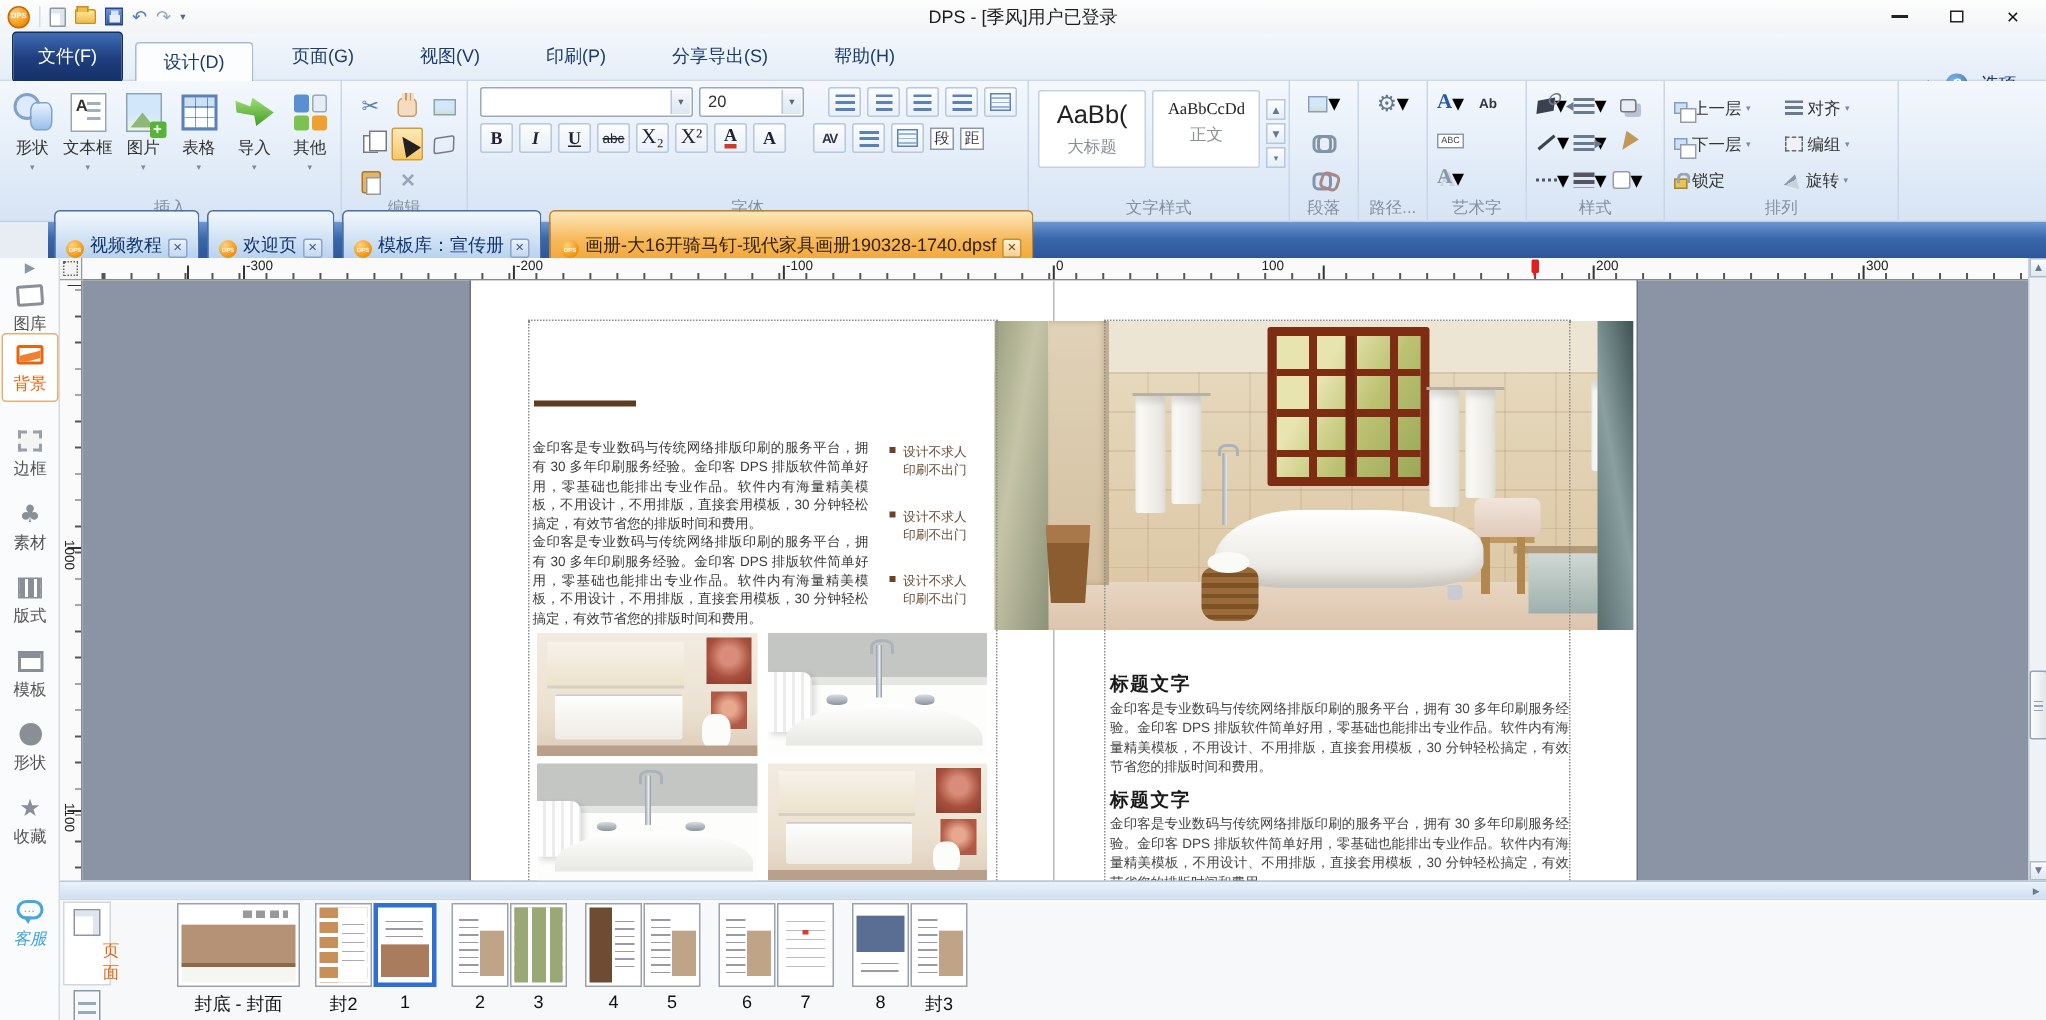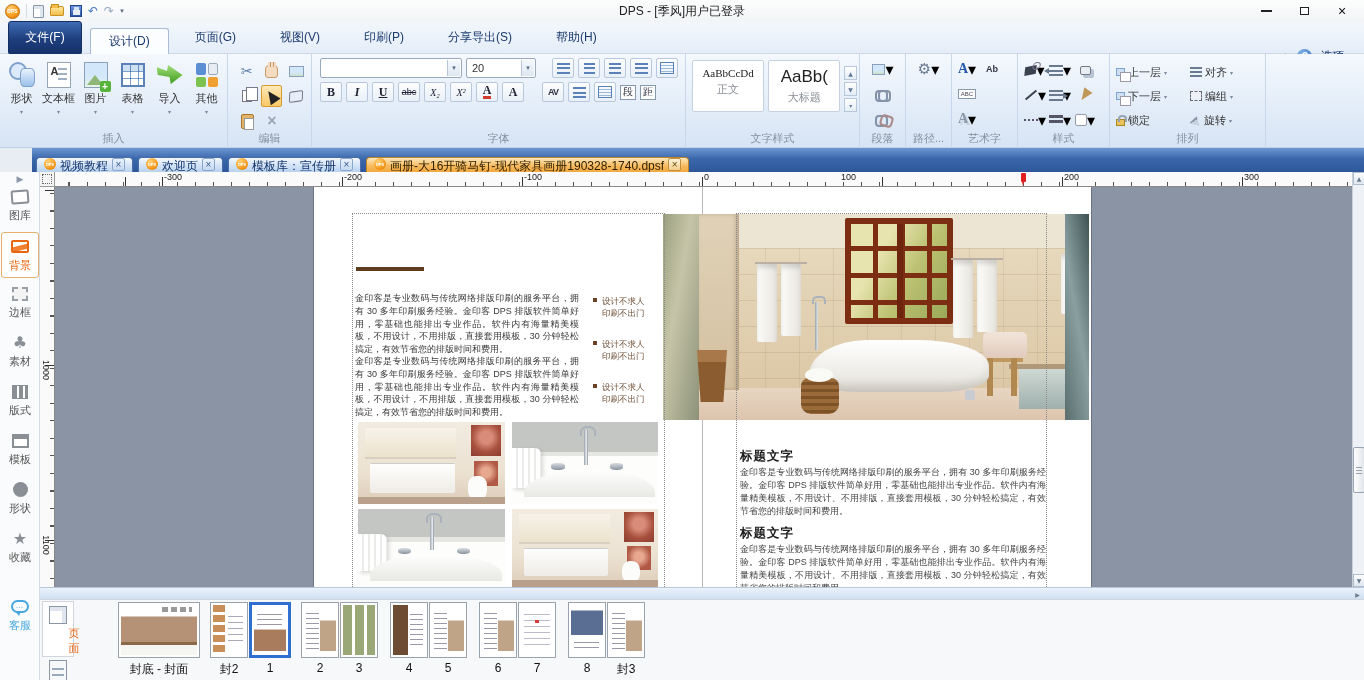--- a/index.html
+++ b/index.html
@@ -85,21 +85,21 @@
   .combo .cdd{position:absolute;right:1px;top:1px;bottom:1px;width:13px;background:linear-gradient(#f4f8fc,#dde7f2);border-left:1px solid #b8c6d8;color:#56687e;font-size:7px;display:flex;align-items:center;justify-content:center;font-family:"DejaVu Sans",sans-serif;}
   .c-name{width:142px;} .c-size{width:70px;}
   .fbtn{width:22px;height:20px;border:1px solid #b8c8da;background:linear-gradient(#fcfdfe,#e9f0f8);border-radius:2px;display:flex;align-items:center;justify-content:center;font-size:12px;color:#223;position:relative;}
   .albars{width:13px;height:11px;background:repeating-linear-gradient(#5b82b8 0 2px,transparent 2px 4.5px);}
   .albars.ac{width:11px;} .albars.ar{width:12px;} .albars.aj{width:13px;}
   .aldist{width:14px;height:12px;border:1px solid #5b82b8;background:repeating-linear-gradient(#9ab8d8 2px 3px,transparent 3px 5px);}
   .fb-serif{font-family:"Liberation Serif",serif;font-weight:bold;}
   .fb-i{font-family:"Liberation Serif",serif;font-style:italic;font-weight:bold;}
   .fb-u{text-decoration:underline;font-family:"Liberation Serif",serif;font-weight:bold;}
   .fb-st{font-size:9px;text-decoration:line-through;}
-  .fb-sc{font-size:10px;font-family:"Liberation Serif",serif;font-style:italic;}
+  .fb-sc{font-size:14px;font-family:"Liberation Serif",serif;}
   .fb-A{font-weight:bold;font-family:"Liberation Serif",serif;border-bottom:3px solid #d03a2a;line-height:11px;}
   .fsp{font-size:9px;font-weight:bold;color:#334;letter-spacing:-1px;}
   .fbox{font-size:10px;color:#334;border:1px solid #8899ab;width:16px;height:15px;display:flex;align-items:center;justify-content:center;background:#fff;}
   
   .g-style{width:174px;display:flex;padding:6px 2px 0 6px;gap:4px;}
   .stcard{width:74px;height:52px;background:#fff;border:1px solid #c3d1e0;border-radius:2px;text-align:center;padding-top:6px;}
   .stprev1{font-family:"Liberation Serif",serif;font-size:11px;color:#222;}
   .stprev2{font-size:17px;color:#222;}
   .stname{font-size:11px;color:#8a8f96;margin-top:3px;}
   .stscroll{width:13px;display:flex;flex-direction:column;gap:2px;padding-top:6px;}
@@ -141,21 +141,21 @@
   .alico{width:12px;height:10px;background:repeating-linear-gradient(#6a7a90 0 2px,transparent 2px 4px);}
   .grpico{width:12px;height:10px;border:1px dashed #667;position:relative;background:#eef2f8;}
   .lockico{width:9px;height:7px;background:#e8c35c;border:1px solid #a8862a;position:relative;margin-top:4px;}
   .lockico::before{content:"";position:absolute;left:1px;top:-5px;width:5px;height:5px;border:2px solid #98a4b4;border-bottom:none;border-radius:4px 4px 0 0;}
   .rotico{width:11px;height:9px;background:linear-gradient(135deg,#8a97a8 50%,#c8d2de 50%);clip-path:polygon(0 100%,50% 0,100% 100%);transform:rotate(15deg);}
   .g-rest{flex:1;border-right:none;}
 
   
   .sidebar-top-fill{left:0;top:148px;width:32px;height:24px;background:#e8edf3;}
   .doctabs{left:32px;top:148px;width:1332px;height:24px;background:linear-gradient(#6d97d2,#3a67ab 45%,#2e579a);display:flex;align-items:flex-end;padding-left:4px;gap:5px;}
-  .dtab{height:15px;display:flex;align-items:flex-start;gap:4px;padding:0 7px;border:1px solid #4a6ea8;border-bottom:none;border-radius:4px 4px 0 0;background:linear-gradient(#f2f8fe,#b9d2ee);font-size:12px;color:#13356e;}
+  .dtab{height:32px;display:flex;align-items:flex-end;gap:4px;padding:0 7px;border:1px solid #4a6ea8;border-bottom:none;border-radius:4px 4px 0 0;background:linear-gradient(#f2f8fe,#b9d2ee);font-size:12px;color:#13356e;}
   .dtab .dico{width:12px;height:12px;border-radius:50%;background:radial-gradient(circle at 35% 30%,#ffd27a,#f59a1c 60%,#d87700);color:#fff;font-size:4px;display:flex;align-items:center;justify-content:center;font-weight:bold;flex:0 0 auto;}
   .dtab .dx{font-size:10px;color:#3a5a8c;background:linear-gradient(#eaf2fc,#c4d8f0);border:1px solid #8aa6cc;border-radius:2px;width:13px;height:13px;line-height:11px;text-align:center;}
   .dtab.active{background:linear-gradient(#fde8bc,#f7b95c 60%,#f2a93e);border-color:#c08428;color:#332200;}
   .dtab.active .dx{background:linear-gradient(#fdf2d8,#f5cf8e);border-color:#c09040;color:#6a4a10;}
 
   
   .sidebar{left:0;top:172px;width:40px;height:508px;background:#fafbfc;border-right:1px solid #d4dae2;}
   .sb-exp{position:absolute;left:0;top:2px;width:40px;text-align:center;color:#8a97a6;font-size:9px;font-family:"DejaVu Sans",sans-serif;}
   .sbitem{position:absolute;left:1px;width:38px;height:46px;display:flex;flex-direction:column;align-items:center;justify-content:center;gap:2px;}
   .sbitem .slbl{font-size:11px;color:#555;}
@@ -166,21 +166,21 @@
   .si-bg{width:18px;height:13px;border:2px solid #e8650f;border-radius:2px;background:#fff;position:relative;overflow:hidden;}
   .si-bg::before{content:"";position:absolute;left:-2px;bottom:1px;width:22px;height:5px;background:#f08030;transform:rotate(-14deg);}
   .si-border{width:16px;height:14px;border:2px dashed #9aa0a8;background:#f4f4f4;}
   .si-flower{color:#8a8f96;font-size:16px;line-height:16px;font-family:"DejaVu Sans",sans-serif;}
   .si-layout{width:16px;height:14px;background:repeating-linear-gradient(90deg,#8a8f96 0 4px,#fff 4px 6px),repeating-linear-gradient(#8a8f96 0 4px,#fff 4px 6px);border:1px solid #8a8f96;}
   .si-tpl{width:17px;height:14px;border:2px solid #8a8f96;background:linear-gradient(#8a8f96 3px,#fff 3px),linear-gradient(90deg,#c8ccd2 5px,#fff 5px);}
   .si-shape{width:15px;height:15px;border-radius:50%;background:#8a8f96;}
   .si-star{color:#8a8f96;font-size:16px;line-height:16px;font-family:"DejaVu Sans",sans-serif;}
   .si-chat{width:18px;height:13px;border:2px solid #45a6e0;border-radius:7px;position:relative;color:#45a6e0;font-size:8px;letter-spacing:1px;line-height:8px;text-align:center;}
   .si-chat::after{content:"";position:absolute;left:2px;bottom:-5px;border-left:4px solid transparent;border-right:2px solid transparent;border-top:5px solid #45a6e0;}
-  .sb-serv .slbl{color:#45a6e0;}
+  .sb-serv .slbl{color:#45a6e0;font-style:italic;}
 
   
   .rcorner{left:40px;top:172px;width:15px;height:15px;background:#f4f4f4;border-right:1px solid #999;border-bottom:1px solid #999;}
   .rcorner::before{content:"";position:absolute;inset:2px;border:1px dotted #666;}
   .rulerh{left:55px;top:172px;width:1297px;height:15px;background:#fafafa;border-bottom:1px solid #888;overflow:hidden;}
   .rh-minor{position:absolute;left:0;right:0;bottom:0;height:4px;background:repeating-linear-gradient(90deg,#555 0 1px,transparent 1px 18px);background-position-x:14px;}
   .rh-major{position:absolute;left:0;right:0;bottom:0;height:9px;background:repeating-linear-gradient(90deg,#333 0 1px,transparent 1px 180px);background-position-x:107px;}
   .rh-lab{position:absolute;top:0;font-size:9px;color:#222;}
   .rh-marker{position:absolute;left:966px;top:1px;width:5px;height:9px;background:#e02020;border-radius:1px;}
   .rh-marker::after{content:"";position:absolute;left:1px;top:9px;border-left:1.5px solid transparent;border-right:1.5px solid transparent;border-top:4px solid #e02020;}
@@ -472,26 +472,26 @@
             <div class="aldist"></div>
           </div>
         <div class="fbox">段</div>
         <div class="fbox">距</div>
       </div>
       <div class="grp-label">字体</div>
     </div>
 
     <div class="grp g-style">
       <div class="stcard">
+        <div class="stprev2">AaBb(</div>
+        <div class="stname">大标题</div>
+      </div>
+      <div class="stcard">
         <div class="stprev1">AaBbCcDd</div>
         <div class="stname">正文</div>
-      </div>
-      <div class="stcard">
-        <div class="stprev2">AaBb(</div>
-        <div class="stname">大标题</div>
       </div>
       <div class="stscroll">
         <div class="stsb">▲</div>
         <div class="stsb">▼</div>
         <div class="stsb">▾</div>
       </div>
       <div class="grp-label">文字样式</div>
     </div>
 
     <div class="grp g-para">
@@ -650,21 +650,21 @@
   </div>
 
   <div class="abs sidebar">
     <div class="sb-exp">▶</div>
     <div class="sbitem" style="top:10px">
       <div class="sico">
           <div class="si-gal"></div>
         </div>
       <span class="slbl">图库</span>
     </div>
-    <div class="sbitem active" style="top:60px">
+    <div class="sbitem active" style="top:50px">
       <div class="sico">
           <div class="si-bg"></div>
         </div>
       <span class="slbl">背景</span>
     </div>
     <div class="sbitem" style="top:107px">
       <div class="sico">
           <div class="si-border"></div>
         </div>
       <span class="slbl">边框</span>

